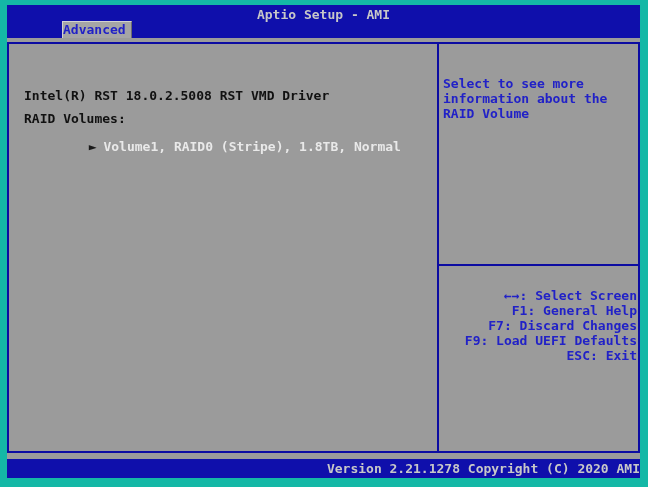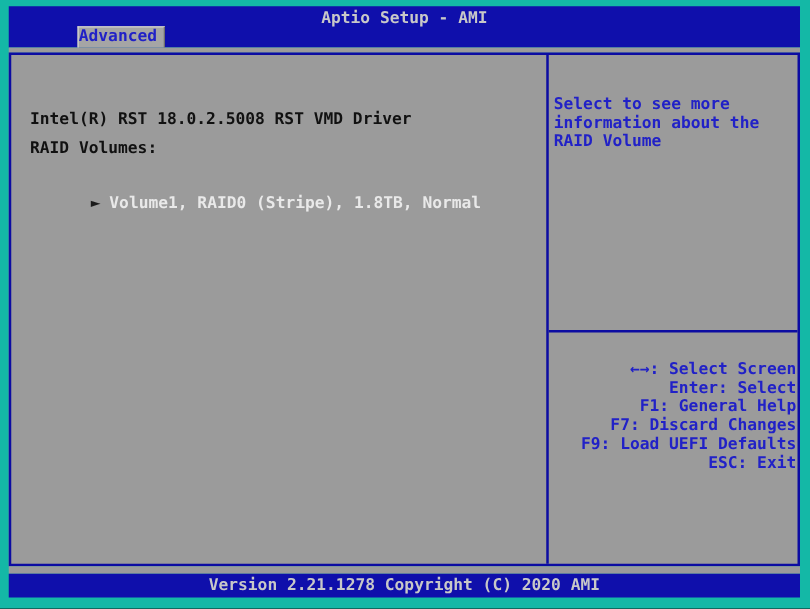--- a/index.html
+++ b/index.html
@@ -72,23 +72,24 @@
     margin-top: 37px;
   }
   .section-label {
     position: absolute;
     left: 15px; top: 67px;
     color: #111111;
     white-space: pre;
   }
   .volume-item {
     position: absolute;
-    left: 1px; top: 96px;
+    left: 1px; top: 80px;
     white-space: pre;
     cursor: default;
+    padding-left: 16px;
   }
   .volume-item .arrow {
     color: #1A1A1A;
   }
   .volume-item .volume-label {
     color: #E9E9E9;
     margin-left: 7px;
   }
   .v-divider {
     position: absolute;
@@ -133,21 +134,21 @@
     width: 633px; height: 6px;
     background: #9B9B9B;
   }
   .footer-bar {
     position: absolute;
     left: 7px; top: 459px;
     width: 633px; height: 19px;
     background: #0F0FAB;
   }
   .footer-text {
-    text-align: center;
+    text-align: right;
     color: #C8C8C8;
     line-height: 19px;
   }
 </style>
 </head>
 <body>
 
 <div class="screen">
 
   <div class="header-bar">
@@ -168,21 +169,20 @@
       </div>
     </div>
 
     <div class="v-divider"></div>
 
     <div class="right-pane">
       <div class="help-text">Select to see more information about the RAID Volume</div>
       <div class="h-divider"></div>
       <div class="legend">
         <div class="legend-line">←→: Select Screen</div>
-        <div class="legend-line">Enter: Select</div>
         <div class="legend-line">F1: General Help</div>
         <div class="legend-line">F7: Discard Changes</div>
         <div class="legend-line">F9: Load UEFI Defaults</div>
         <div class="legend-line">ESC: Exit</div>
       </div>
     </div>
 
   </div>
 
   <div class="bottom-gap"></div>

